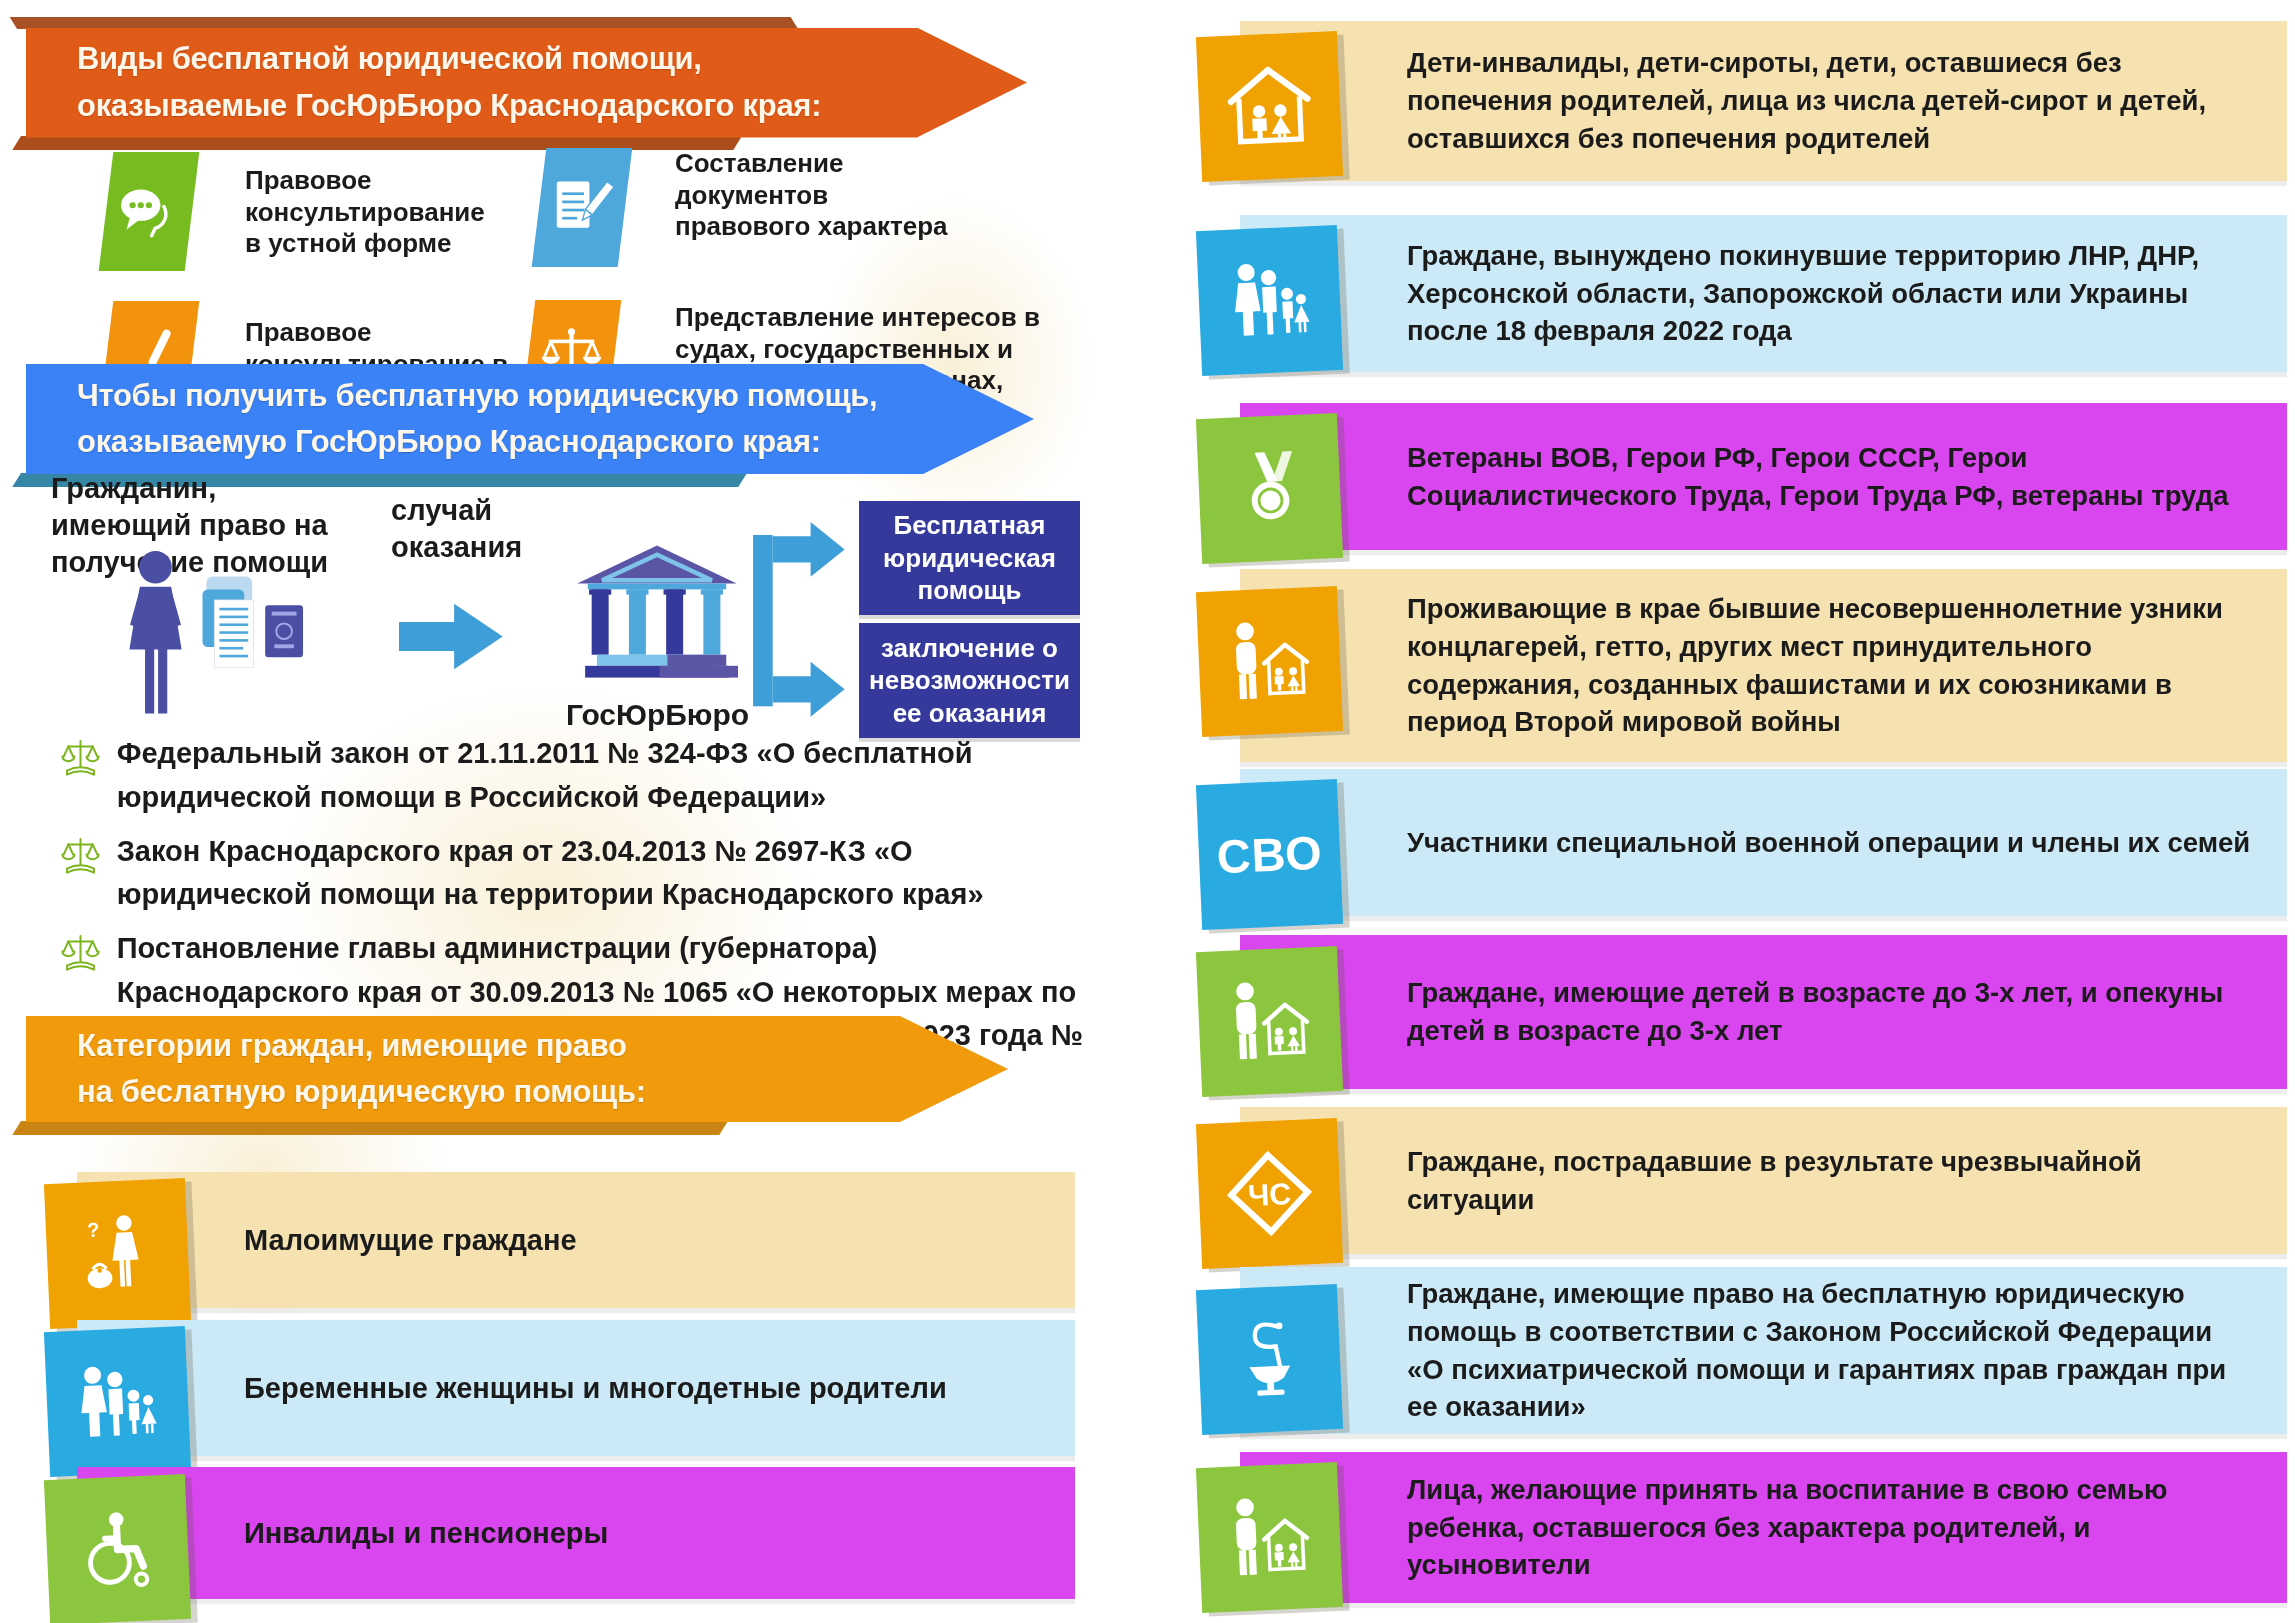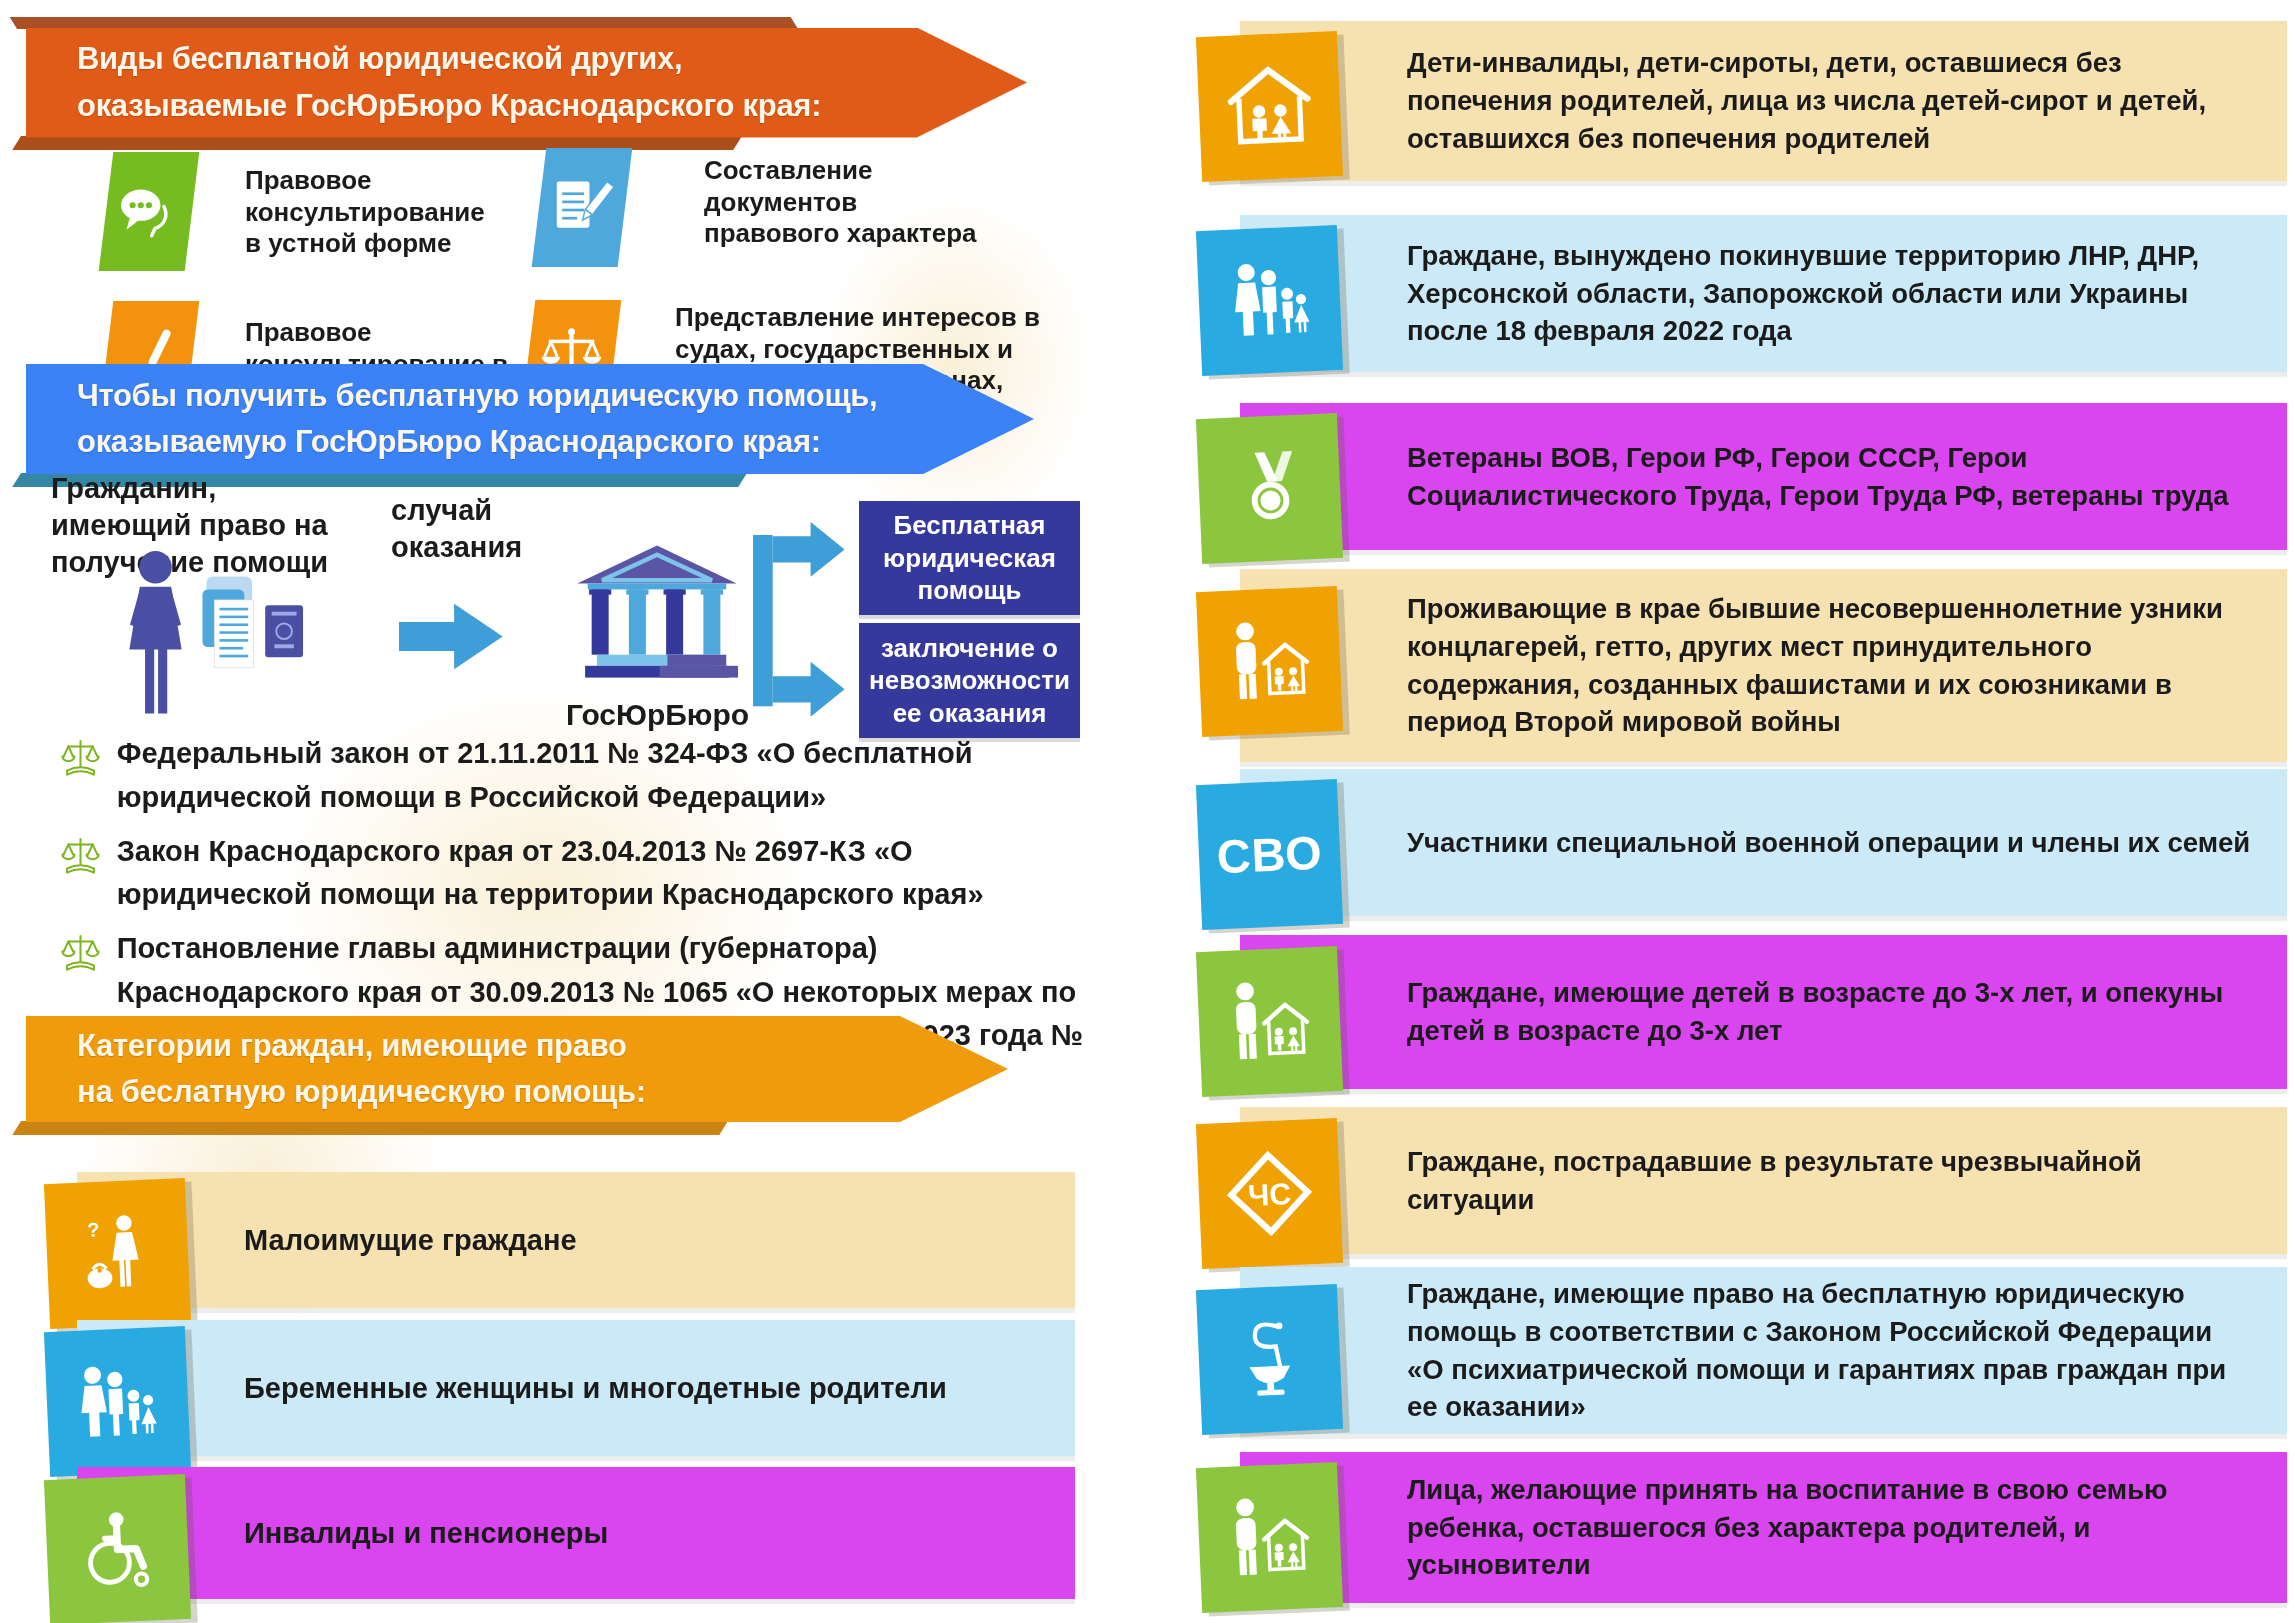--- a/index.html
+++ b/index.html
@@ -76,21 +76,21 @@
 <div class="canvas">
 
   <div class="blob" style="left:275px;top:687px;width:537px;height:406px;"></div>
   <div class="blob" style="left:79px;top:1021px;width:367px;height:301px;"></div>
   <div class="blob" style="left:818px;top:196px;width:275px;height:340px;"></div>
 
   <div class="arrow-banner or1" style="left:26px;top:27.5px;width:1001px;height:110px;">
     <div class="ab-top"></div>
     <div class="ab-base"></div>
     <div class="ab-face">
-      <span class="bl">Виды бесплатной юридической других,</span>
+      <span class="bl">Виды бесплатной юридической помощи,</span>
       <span class="bl">оказываемые ГосЮрБюро Краснодарского края:</span>
     </div>
   </div>
 
   <div class="svc-icon ic-green" style="left:106px;top:152px;">
     <svg width="68" height="68" viewBox="0 0 100 100">
       <ellipse cx="38" cy="40" rx="29" ry="23" fill="#fff"></ellipse>
       <polygon points="22,58 40,58 17,76" fill="#fff"></polygon>
       <circle cx="26" cy="40" r="4.5" fill="#76BC21"></circle>
         <circle cx="38" cy="40" r="4.5" fill="#76BC21"></circle>
@@ -108,21 +108,21 @@
           <line x1="21" y1="41" x2="53" y2="41"></line>
         <line x1="21" y1="53" x2="53" y2="53"></line>
           <line x1="21" y1="65" x2="43" y2="65"></line>
       </g>
       <g transform="rotate(38 72 40)">
         <rect x="66" y="8" width="13" height="52" fill="#fff" stroke="#4FA8DC" stroke-width="2"></rect>
         <polygon points="66,60 79,60 72.5,75" fill="#fff" stroke="#4FA8DC" stroke-width="2"></polygon>
       </g>
     </svg>
   </div>
-  <div class="svc-text" style="left:675px;top:155px;width:275px;margin-left:29px;">Составление документов правового характера</div>
+  <div class="svc-text" style="left:675px;top:148px;width:275px;">Составление документов правового характера</div>
 
   <div class="svc-icon ic-orange" style="left:106px;top:301px;">
     <svg width="68" height="68" viewBox="0 0 100 100">
       <g transform="rotate(26 60 40)">
         <rect x="55" y="0" width="12" height="58" rx="6" fill="#fff"></rect>
         <polygon points="55,58 67,58 61,74" fill="#fff"></polygon>
       </g>
       <path d="M10 84 q7 -20 15 -5 t14 -2 q9 -15 5 -1 q8 -8 14 -4" fill="none" stroke="#fff" stroke-width="4" stroke-linecap="round"></path>
     </svg>
   </div>

